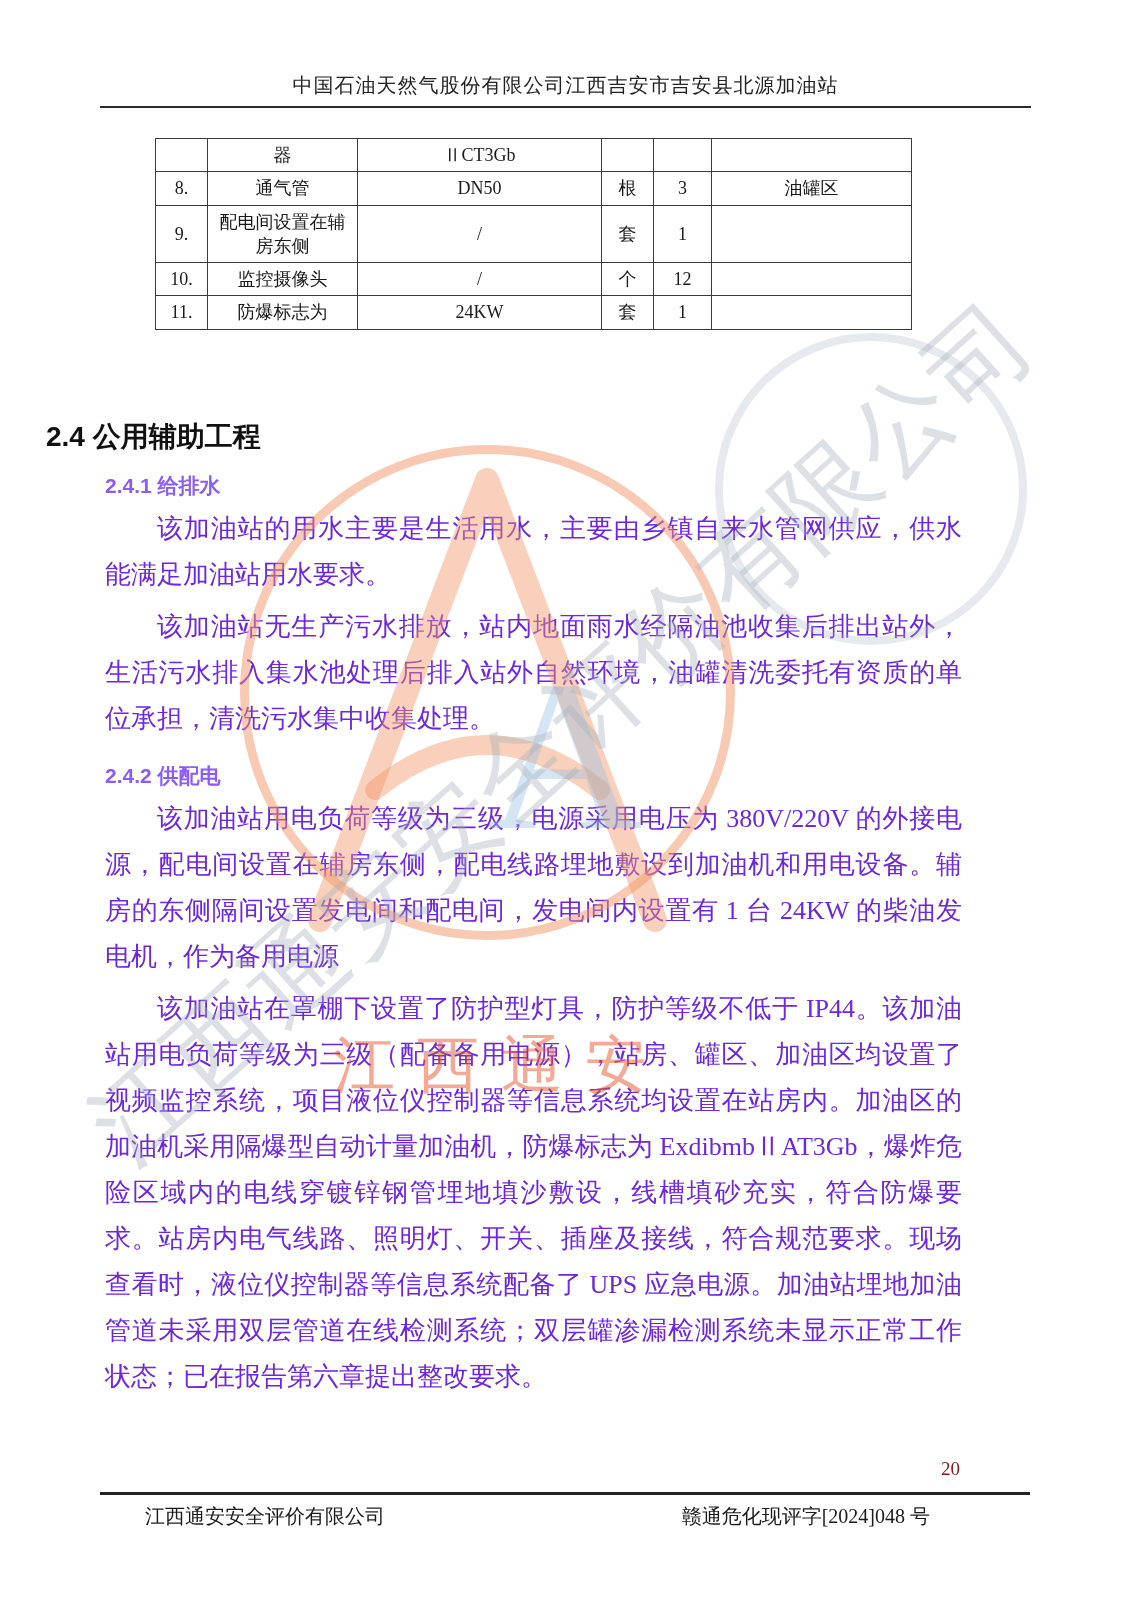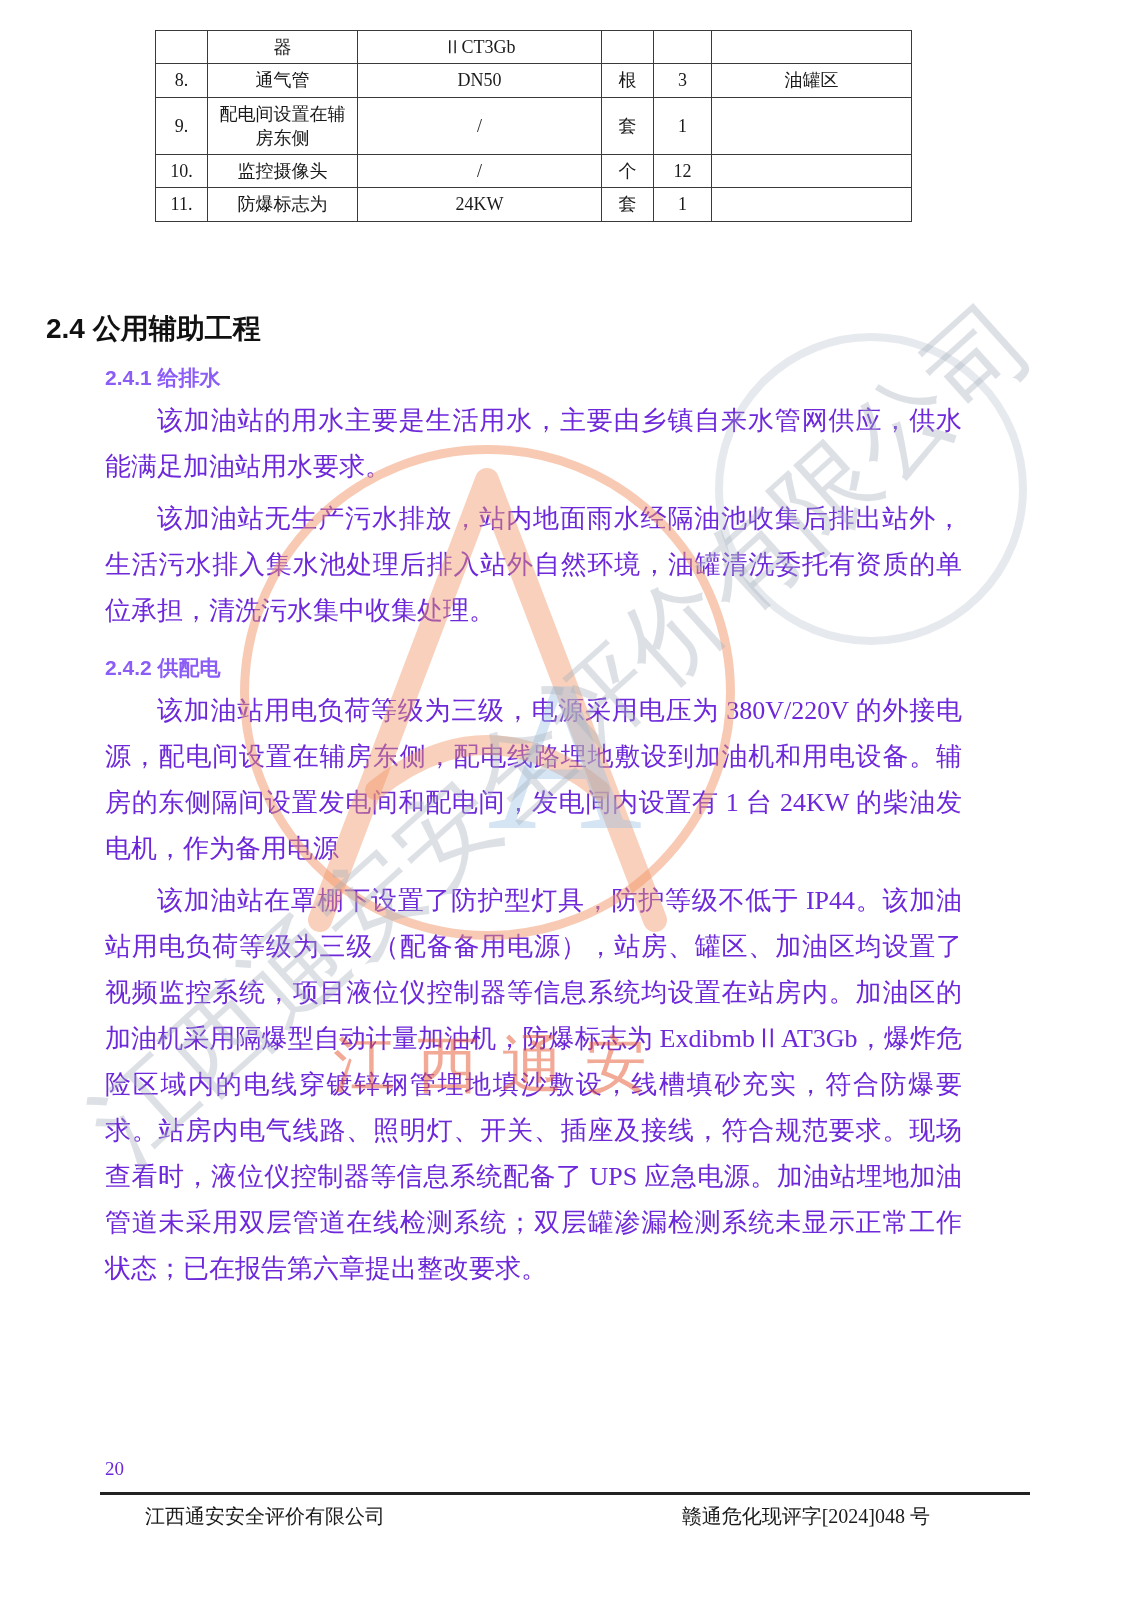--- a/index.html
+++ b/index.html
@@ -67,23 +67,23 @@
     text-align:justify;
     color:#6d28d9;
   }
 
   
   .page-number {
     position:absolute;
     top:1458px;
     left:105px;
     right:171px;
-    text-align:left;
+    text-align:right;
     font-size:19px;
-    color:#6d28d9;
+    color:#7f1d1d;
   }
   .footer {
     position:absolute;
     top:1492px;
     left:100px;
     right:101px;
     border-top:3px solid #222;
     padding-top:8px;
     display:flex;
     justify-content:space-between;
@@ -146,20 +146,23 @@
     letter-spacing:22px;
     font-family:Liberation Mono, monospace;
     color:rgba(230,85,48,0.50);
   }
 </style>
 </head>
 <body>
 
 <div class="page">
 
+  <div class="header">
+    <div class="header-title">中国石油天然气股份有限公司江西吉安市吉安县北源加油站</div>
+  </div>
 
   <table class="equip-table">
     <colgroup>
       <col style="width:52px">
         <col style="width:150px">
         <col style="width:244px">
       <col style="width:52px">
         <col style="width:58px">
         <col style="width:200px">
     </colgroup>

